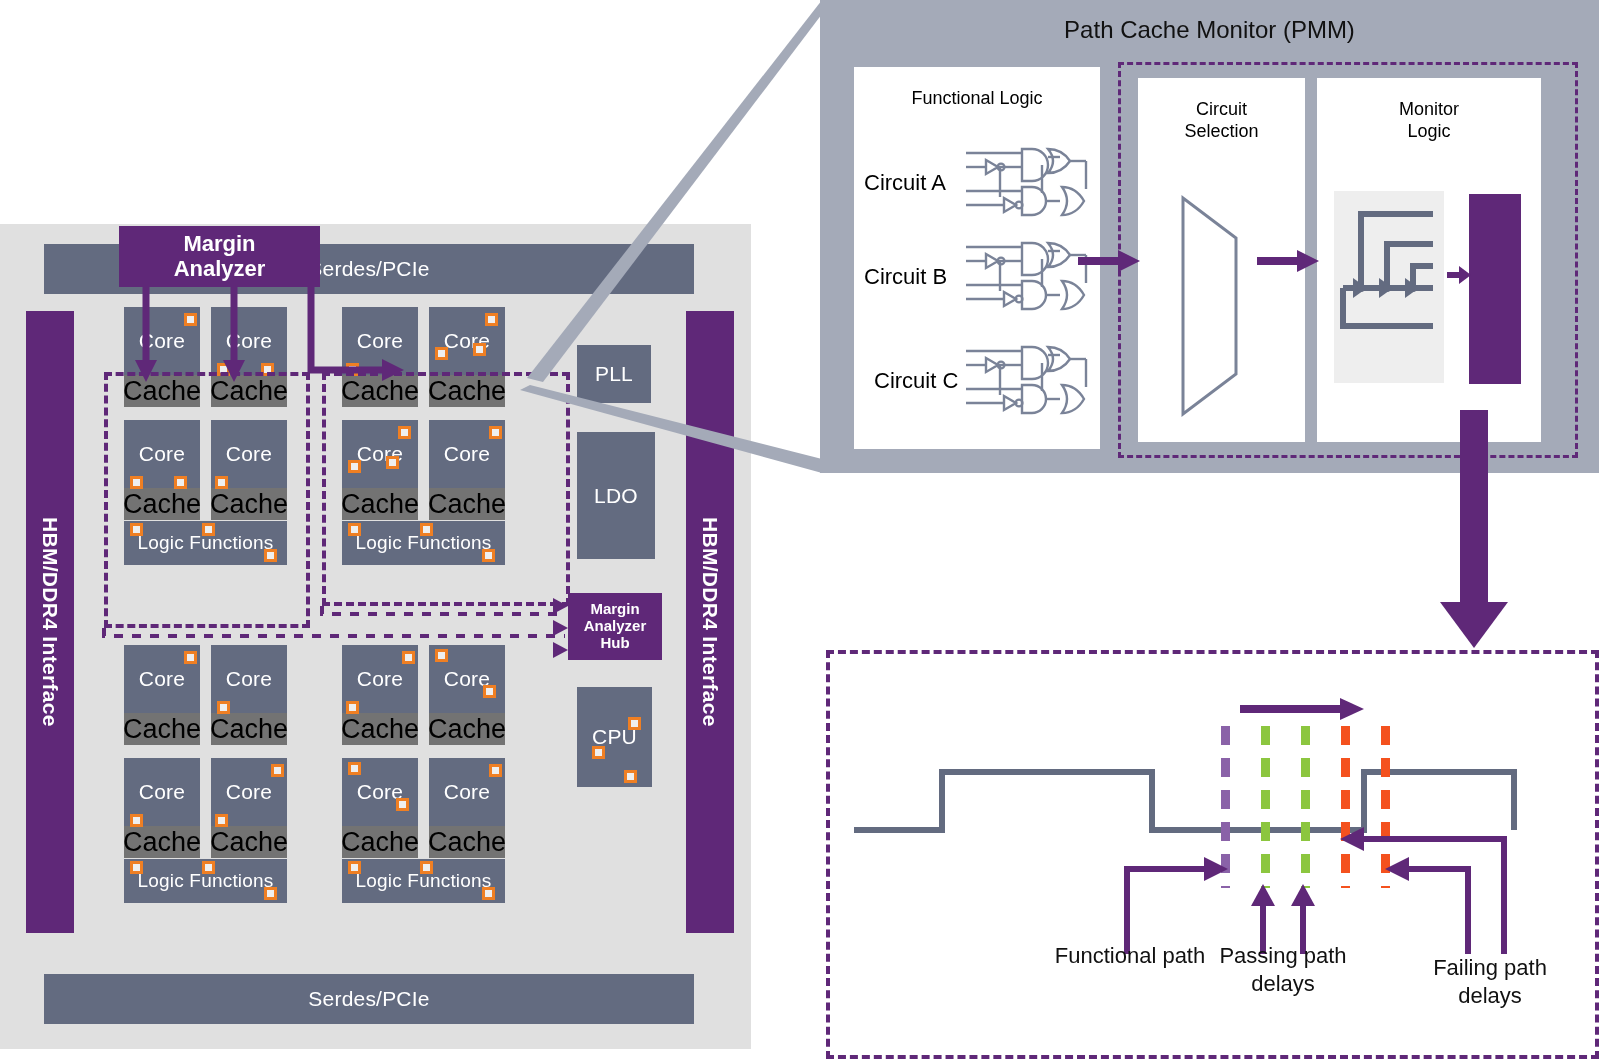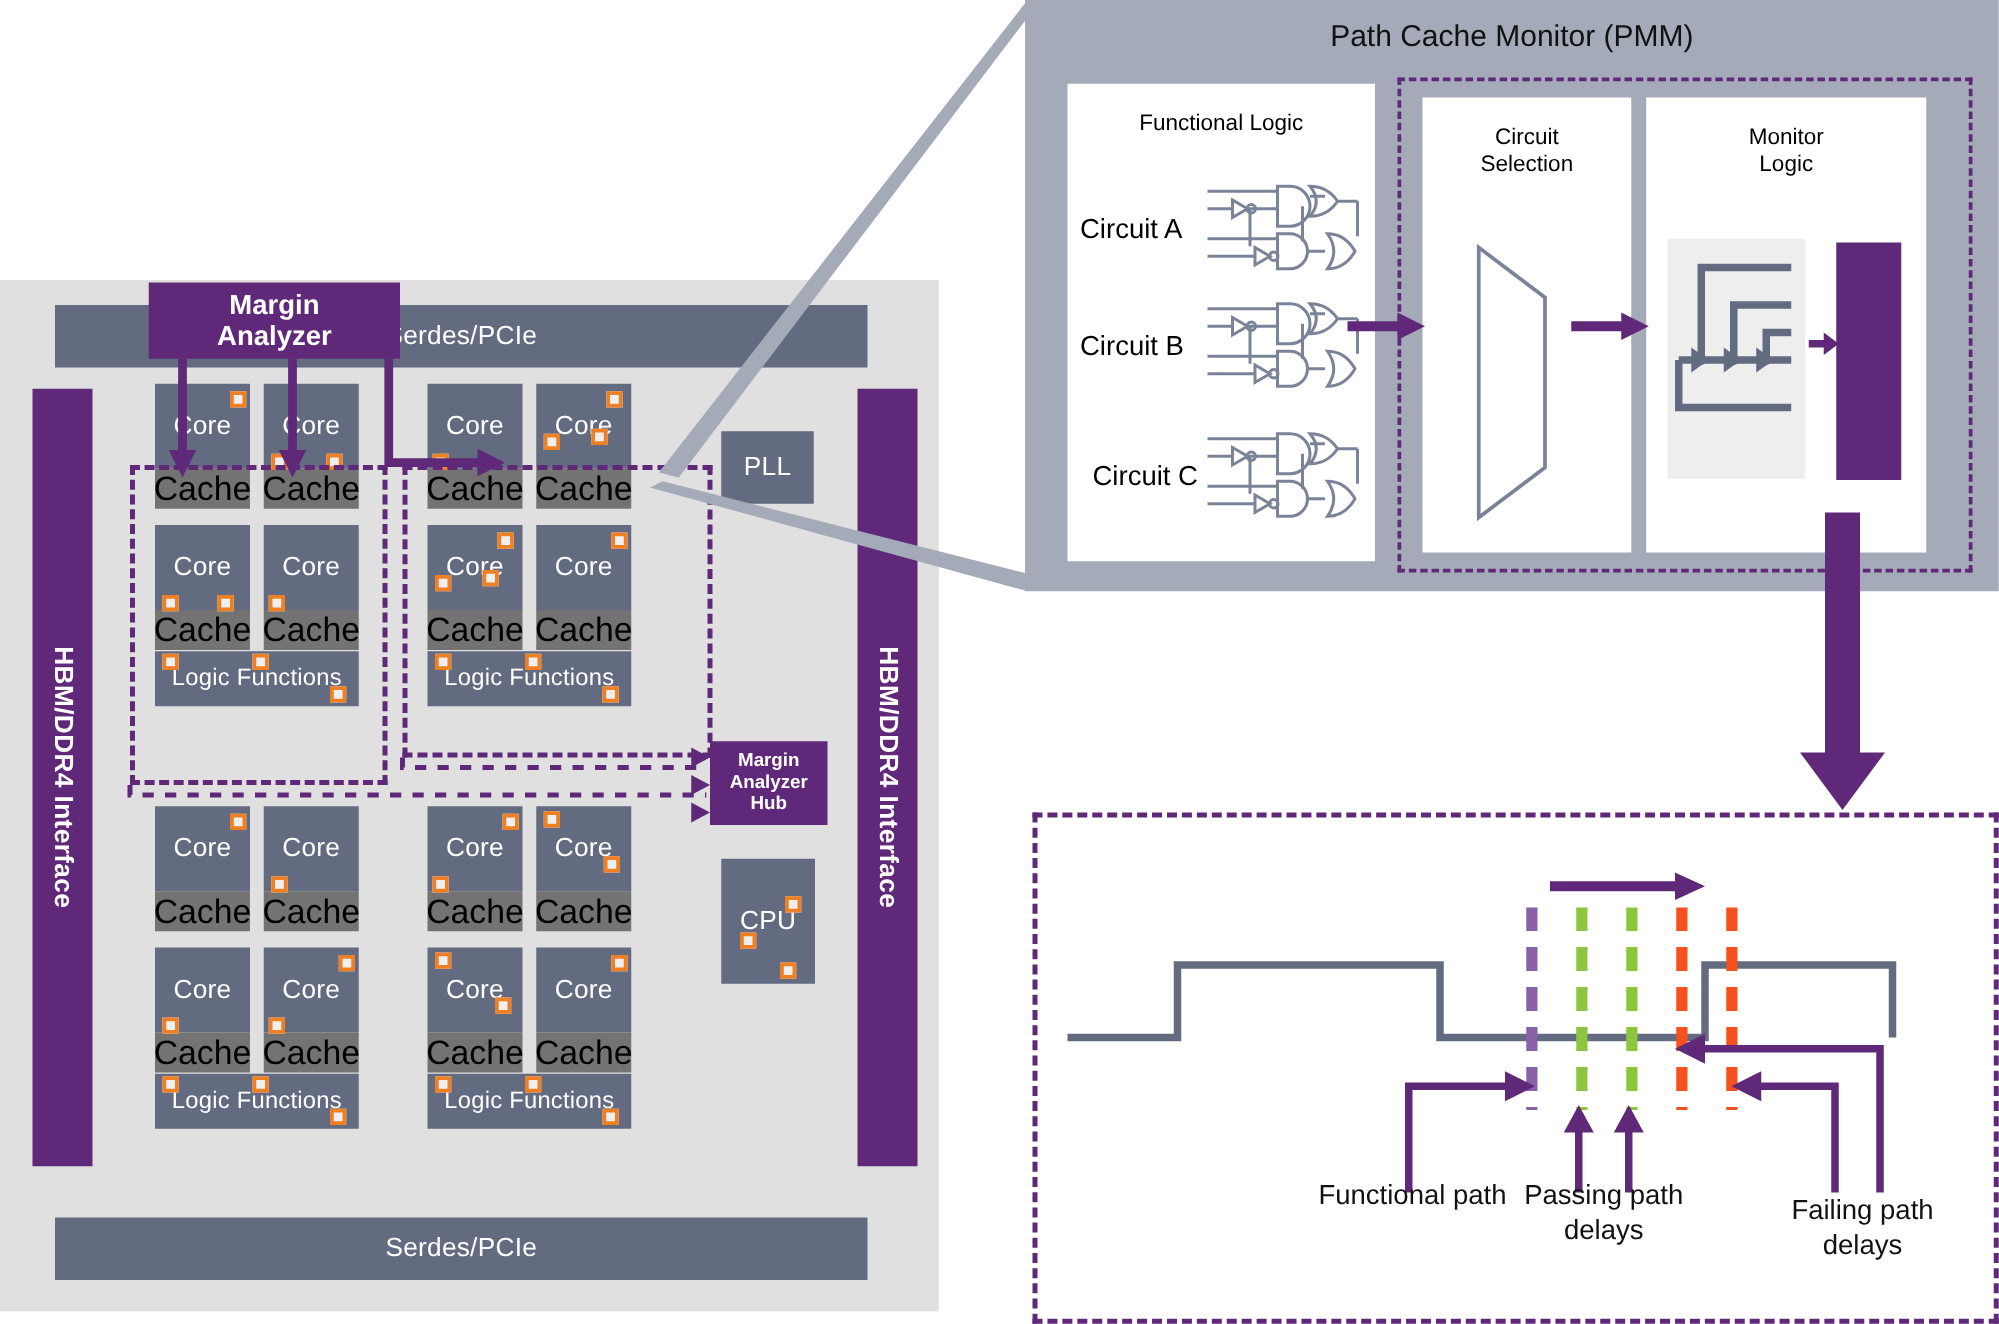--- a/index.html
+++ b/index.html
@@ -66,20 +66,23 @@
   <div class="purple-block" style="left:568px;top:369px;width:94px;height:67px;font-size:15px;">
     <div>
       <div>Margin</div>
       <div>Analyzer</div>
       <div>Hub</div>
     </div>
   </div>
 
   <div class="block" style="left:577px;top:121px;width:74px;height:58px;">
     <span>PLL</span>
+    </div>
+  <div class="block" style="left:577px;top:208px;width:78px;height:127px;">
+    <span>LDO</span>
     </div>
   <div class="block" style="left:577px;top:463px;width:75px;height:100px;">
     <span>CPU</span>
     </div>
 
   <div id="core-clusters">
       <div class="block" style="left:124px;top:83px;width:76px;height:68px;">Core</div>
       <div class="cache" style="left:124px;top:151px;width:76px;height:32px;">Cache</div>
       <div class="marker" style="left: 184px; top: 89px;"></div>
       <div class="block" style="left:211px;top:83px;width:76px;height:68px;">Core</div>

